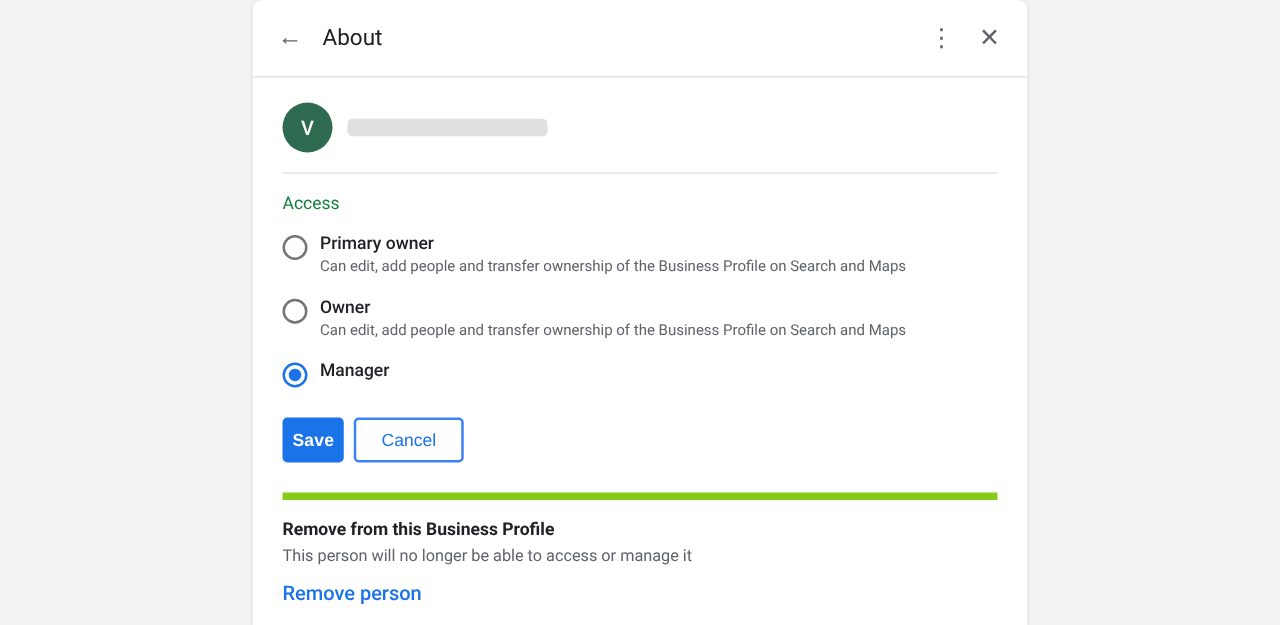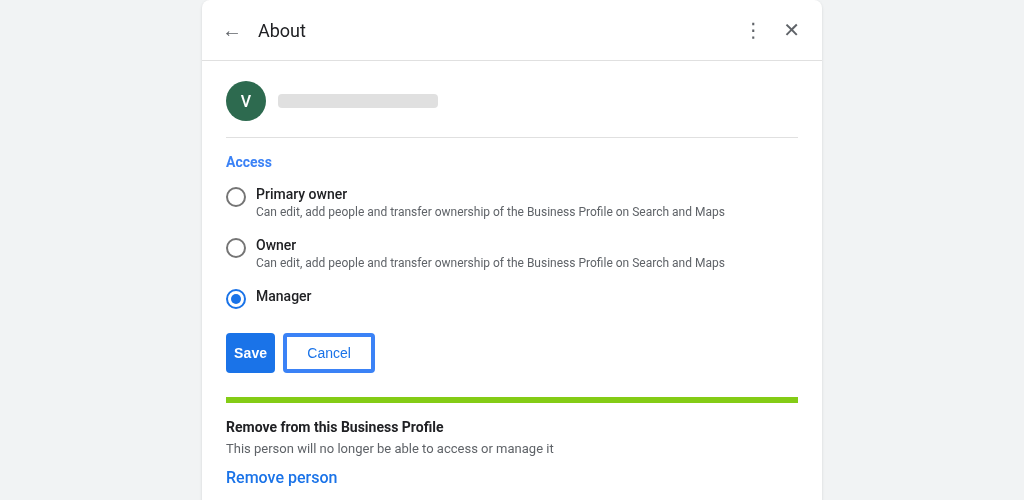--- a/index.html
+++ b/index.html
@@ -90,22 +90,22 @@
       flex-shrink: 0;
     }
     .user-name-blur {
       height: 14px;
       background: #e0e0e0;
       border-radius: 4px;
       width: 160px;
     }
     .section-label {
       font-size: 14px;
-      color: #3b82f6;
-      font-weight: 700;
+      color: #15803d;
+      font-weight: 400;
       margin-bottom: 16px;
     }
     .radio-group {
       display: flex;
       flex-direction: column;
       gap: 16px;
       margin-bottom: 24px;
       justify-content: space-between;
     }
     .radio-item {
@@ -159,21 +159,21 @@
       border-radius: 4px;
       padding: 8px 8px;
       font-size: 14px;
       font-weight: 700;
       cursor: pointer;
       letter-spacing: 0.01em;
     }
     .btn-cancel {
       background: #fff;
       color: #1a73e8;
-      border: 4px solid #3b82f6;
+      border: 2px solid #3b82f6;
       border-radius: 4px;
       padding: 8px 20px;
       font-size: 14px;
       font-weight: 500;
       cursor: pointer;
     }
     .remove-section {
       padding-top: 16px;
       border-top: 6px solid #84cc16;
     }

